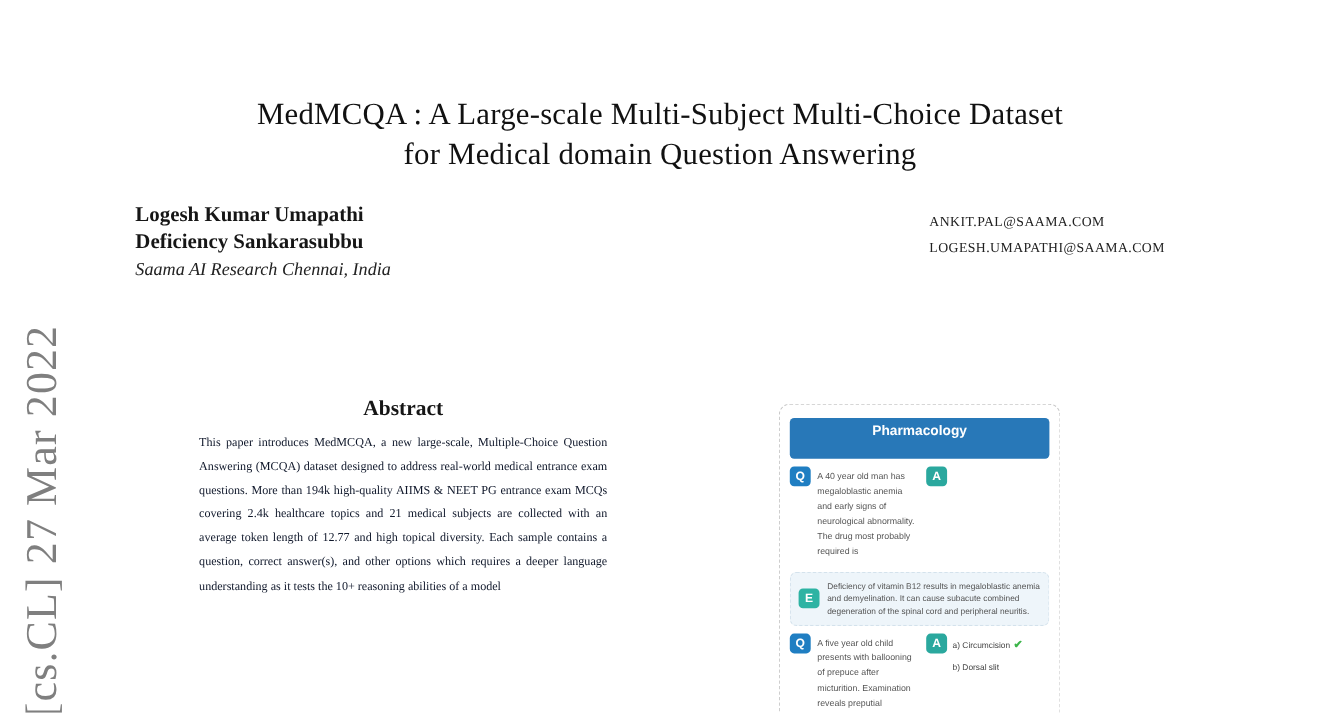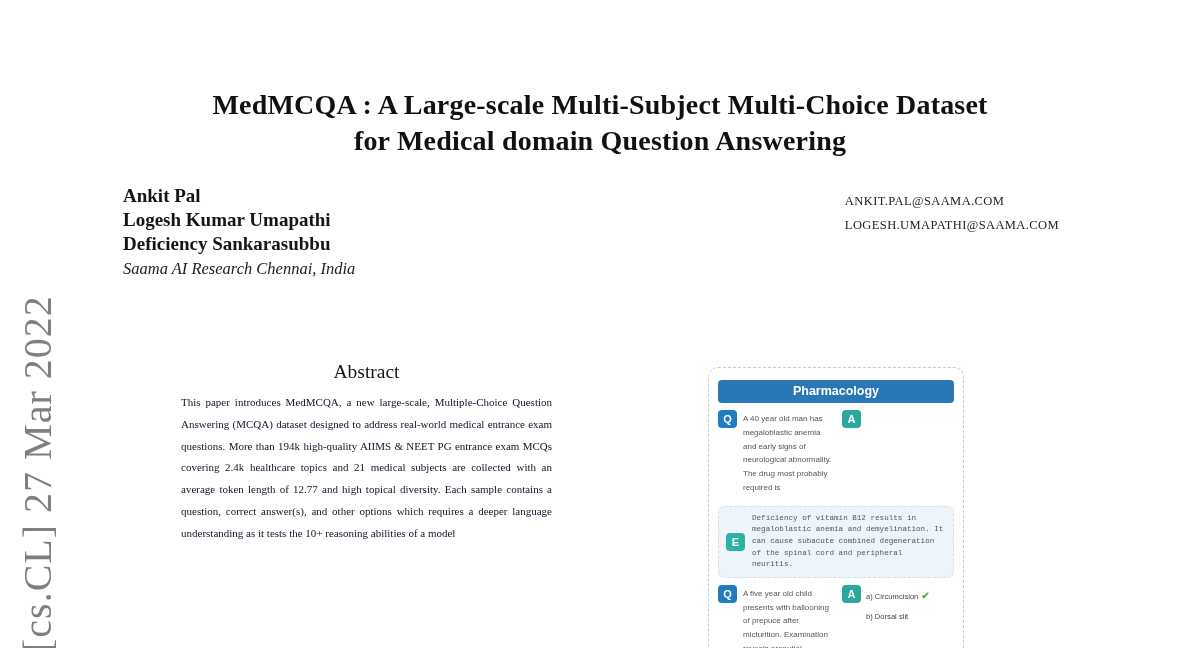--- a/index.html
+++ b/index.html
@@ -28,21 +28,21 @@
     white-space: nowrap;
   }
 
   
   .title {
     position: absolute;
     top: 87px;
     left: 0;
     width: 1200px;
     text-align: center;
-    font-weight: bold;
+    font-weight: normal;
     font-size: 28px;
     line-height: 36px;
     letter-spacing: 0.2px;
     color: #111;
   }
 
   
   .authors {
     position: absolute;
     left: 123px;
@@ -71,21 +71,21 @@
 
   
   .abstract {
     position: absolute;
     left: 181px;
     top: 361px;
     width: 371px;
   }
   .abstract-heading {
     text-align: center;
-    font-weight: normal;
+    font-weight: bold;
     font-size: 19.5px;
     margin-bottom: 9px;
   }
   .abstract-body {
     font-size: 11px;
     line-height: 21.8px;
     text-align: justify;
     color: #0f172a;
   }
 
@@ -96,21 +96,21 @@
     top: 367px;
     width: 256px;
     height: 310px;
     background: #ffffff;
     border: 1px dashed #c9c9c9;
     border-radius: 10px;
     padding: 12px 9px;
     font-family: "Liberation Sans", sans-serif;
   }
   .subject-header {
-    height: 23px;
+    height: 37px;
     line-height: 23px;
     background: var(--header-blue, #2878b8);
     border-radius: 4px;
     color: #ffffff;
     font-size: 12.5px;
     font-weight: bold;
     text-align: center;
   }
   .gap-top { margin-top: 20px; }
 
@@ -156,37 +156,35 @@
     background: var(--explanation-bg, #eef5fa);
     border: 1px dashed #d4e2ec;
     border-radius: 6px;
     padding: 6px 7px;
   }
   .explanation-text {
     margin-left: 7px;
     font-size: 7.6px;
     line-height: 11.6px;
     color: #555;
-    font-family: Liberation Mono, monospace;
   }
 </style>
 </head>
 <body>
 
 <div class="page">
 
   <div class="watermark">[cs.CL]  27 Mar 2022</div>
 
   <div class="title">
     <div>MedMCQA : A Large-scale Multi-Subject Multi-Choice Dataset</div>
     <div>for Medical domain Question Answering</div>
   </div>
 
   <div class="authors">
-    <div>Ankit Pal</div>
     <div>Logesh Kumar Umapathi</div>
     <div>Deficiency Sankarasubbu</div>
     <div class="affiliation">Saama AI Research Chennai, India</div>
   </div>
 
   <div class="emails">
     <div>ANKIT.PAL@SAAMA.COM</div>
     <div>LOGESH.UMAPATHI@SAAMA.COM</div>
   </div>
 

